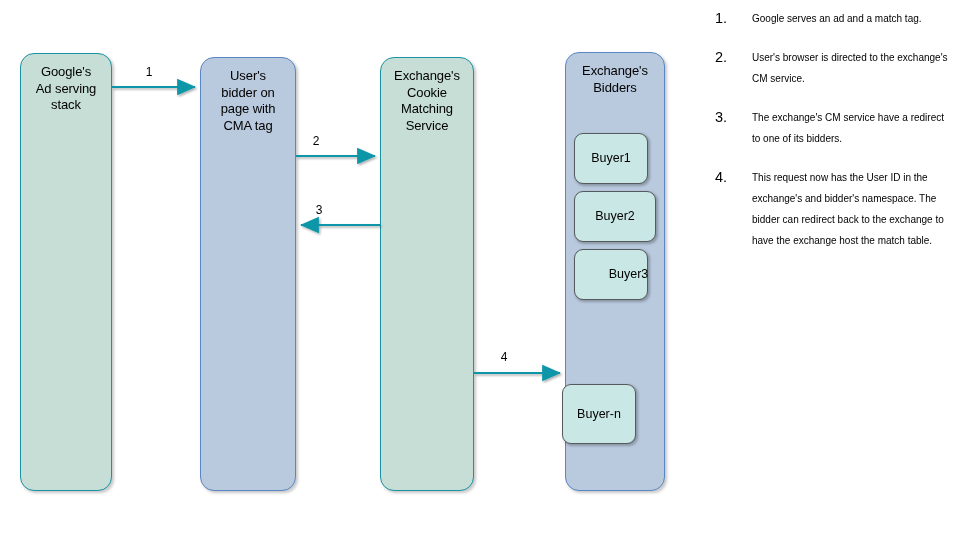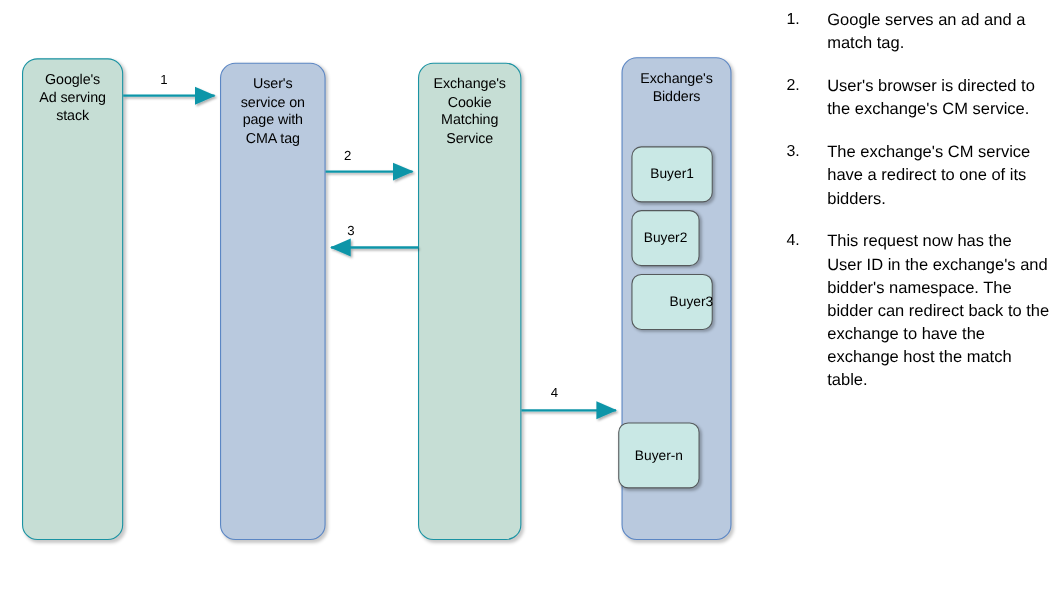--- a/index.html
+++ b/index.html
@@ -95,50 +95,50 @@
     width: 46px;
     flex: 0 0 46px;
     font-size: 14.5px;
     line-height: 21px;
     text-align: left;
     padding-left: 9px;
     box-sizing: border-box;
   }
   .legend-text {
     flex: 1 1 auto;
-    font-size: 15px;
+    font-size: 10px;
     line-height: 21px;
     text-align: left;
   }
 </style>
 </head>
 <body>
 
 <div id="diagram">
 
   <div class="node green" style="left:20px; top:53px; width:92px; height:438px;">Google's
 Ad serving
 stack</div>
 
   <div class="node blue" style="left:200px; top:57px; width:96px; height:434px;">User's
-service on
+bidder on
 page with
 CMA tag</div>
 
   <div class="node green" style="left:380px; top:57px; width:94px; height:434px;">Exchange's
 Cookie
 Matching
 Service</div>
 
   <div class="node blue" style="left:565px; top:52px; width:100px; height:439px;">Exchange's
 Bidders</div>
 
   <div class="subnode" style="left:574px; top:133px; width:74px; height:51px;">Buyer1</div>
 
-  <div class="subnode" style="left:574px; top:191px; width:62px; height:51px;">Buyer2</div>
+  <div class="subnode" style="left:574px; top:191px; width:82px; height:51px;">Buyer2</div>
 
   <div class="subnode" style="left:574px; top:249px; width:74px; height:51px;padding-left:35px;">Buyer3</div>
 
   <div class="subnode" style="left:562px; top:384px; width:74px; height:60px;">Buyer-n</div>
 
   <svg class="arrow-svg" viewBox="0 0 700 540">
     <defs>
       <marker id="ah-r" markerWidth="9" markerHeight="9" refX="8.5" refY="4.5" orient="auto">
         <path d="M0,0.6 L9,4.5 L0,8.4 Z" fill="#0d95a8"></path>
       </marker>

